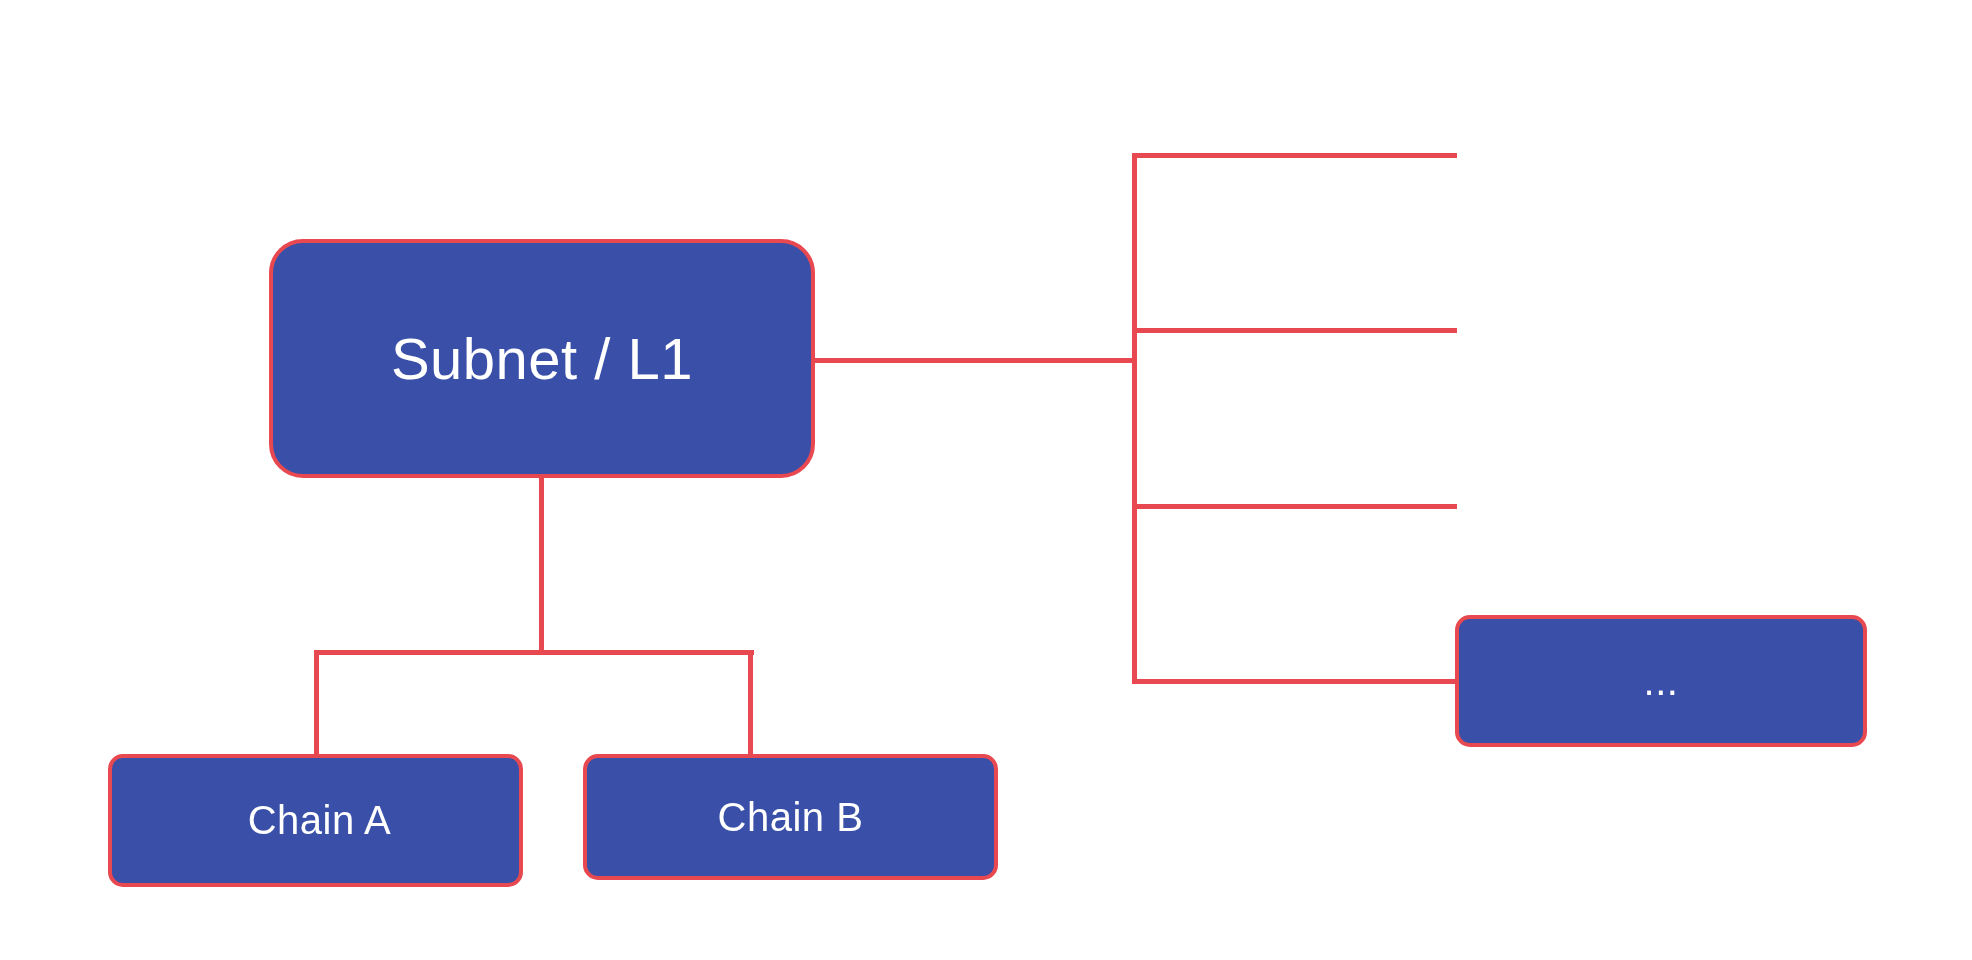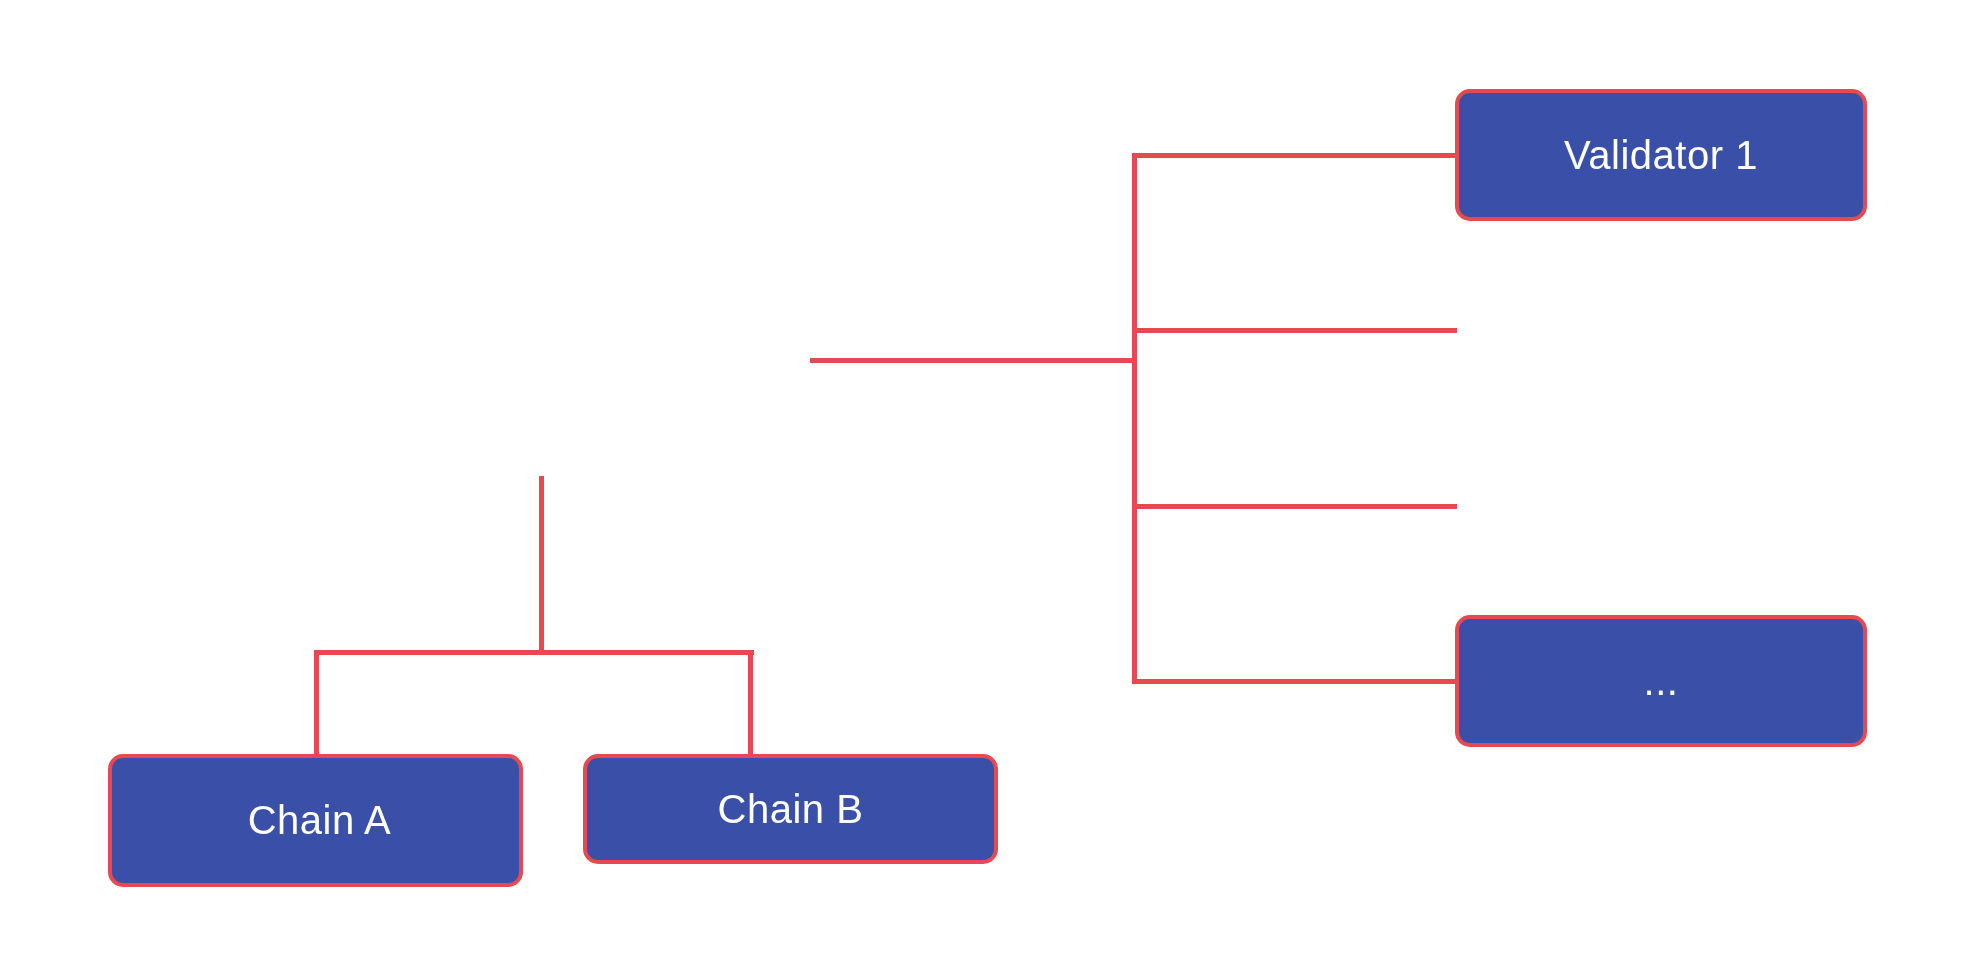--- a/index.html
+++ b/index.html
@@ -33,21 +33,21 @@
     left: 269px; top: 239px;
     width: 546px; height: 239px;
     border-radius: 34px;
     font-size: 58px;
   }
   .node-small {
     border-radius: 15px;
     font-size: 40px;
   }
   .node-chain-a { left: 108px; top: 754px; width: 415px; height: 133px; padding-left: 8px; }
-  .node-chain-b { left: 583px; top: 754px; width: 415px; height: 110px; }
+  .node-chain-b { left: 583px; top: 754px; width: 415px; height: 126px; }
   .node-validator { left: 1455px; width: 412px; height: 132px; }
   .node-validator-1 { top: 89px; }
   .node-validator-2 { top: 264px; }
   .node-validator-3 { top: 440px; }
   .node-validator-4 { top: 615px; }
   .line {
     position: absolute;
     background: var(--line_color, #E84850);
   }
   
@@ -72,32 +72,32 @@
   <div class="line line-spine"></div>
   <div class="line line-branch-v1"></div>
   <div class="line line-branch-v2"></div>
   <div class="line line-branch-v3"></div>
   <div class="line line-branch-v4"></div>
   <div class="line line-subnet-down"></div>
   <div class="line line-chain-h"></div>
   <div class="line line-chain-a-down"></div>
   <div class="line line-chain-b-down"></div>
 
+  <div class="node node-root">
+    <span class="label">Subnet / L1</span>
+  </div>
 
   <div class="node node-small node-chain-a">
     <span class="label">Chain A</span>
   </div>
 
   <div class="node node-small node-chain-b">
     <span class="label">Chain B</span>
   </div>
 
-  <div class="node node-small node-validator node-validator-1">
-    <span class="label">Validator 1</span>
-  </div>
 
 
 
   <div class="node node-small node-validator node-validator-4">
     <span class="label">...</span>
   </div>
 
 </div>
 
 </body></html>

